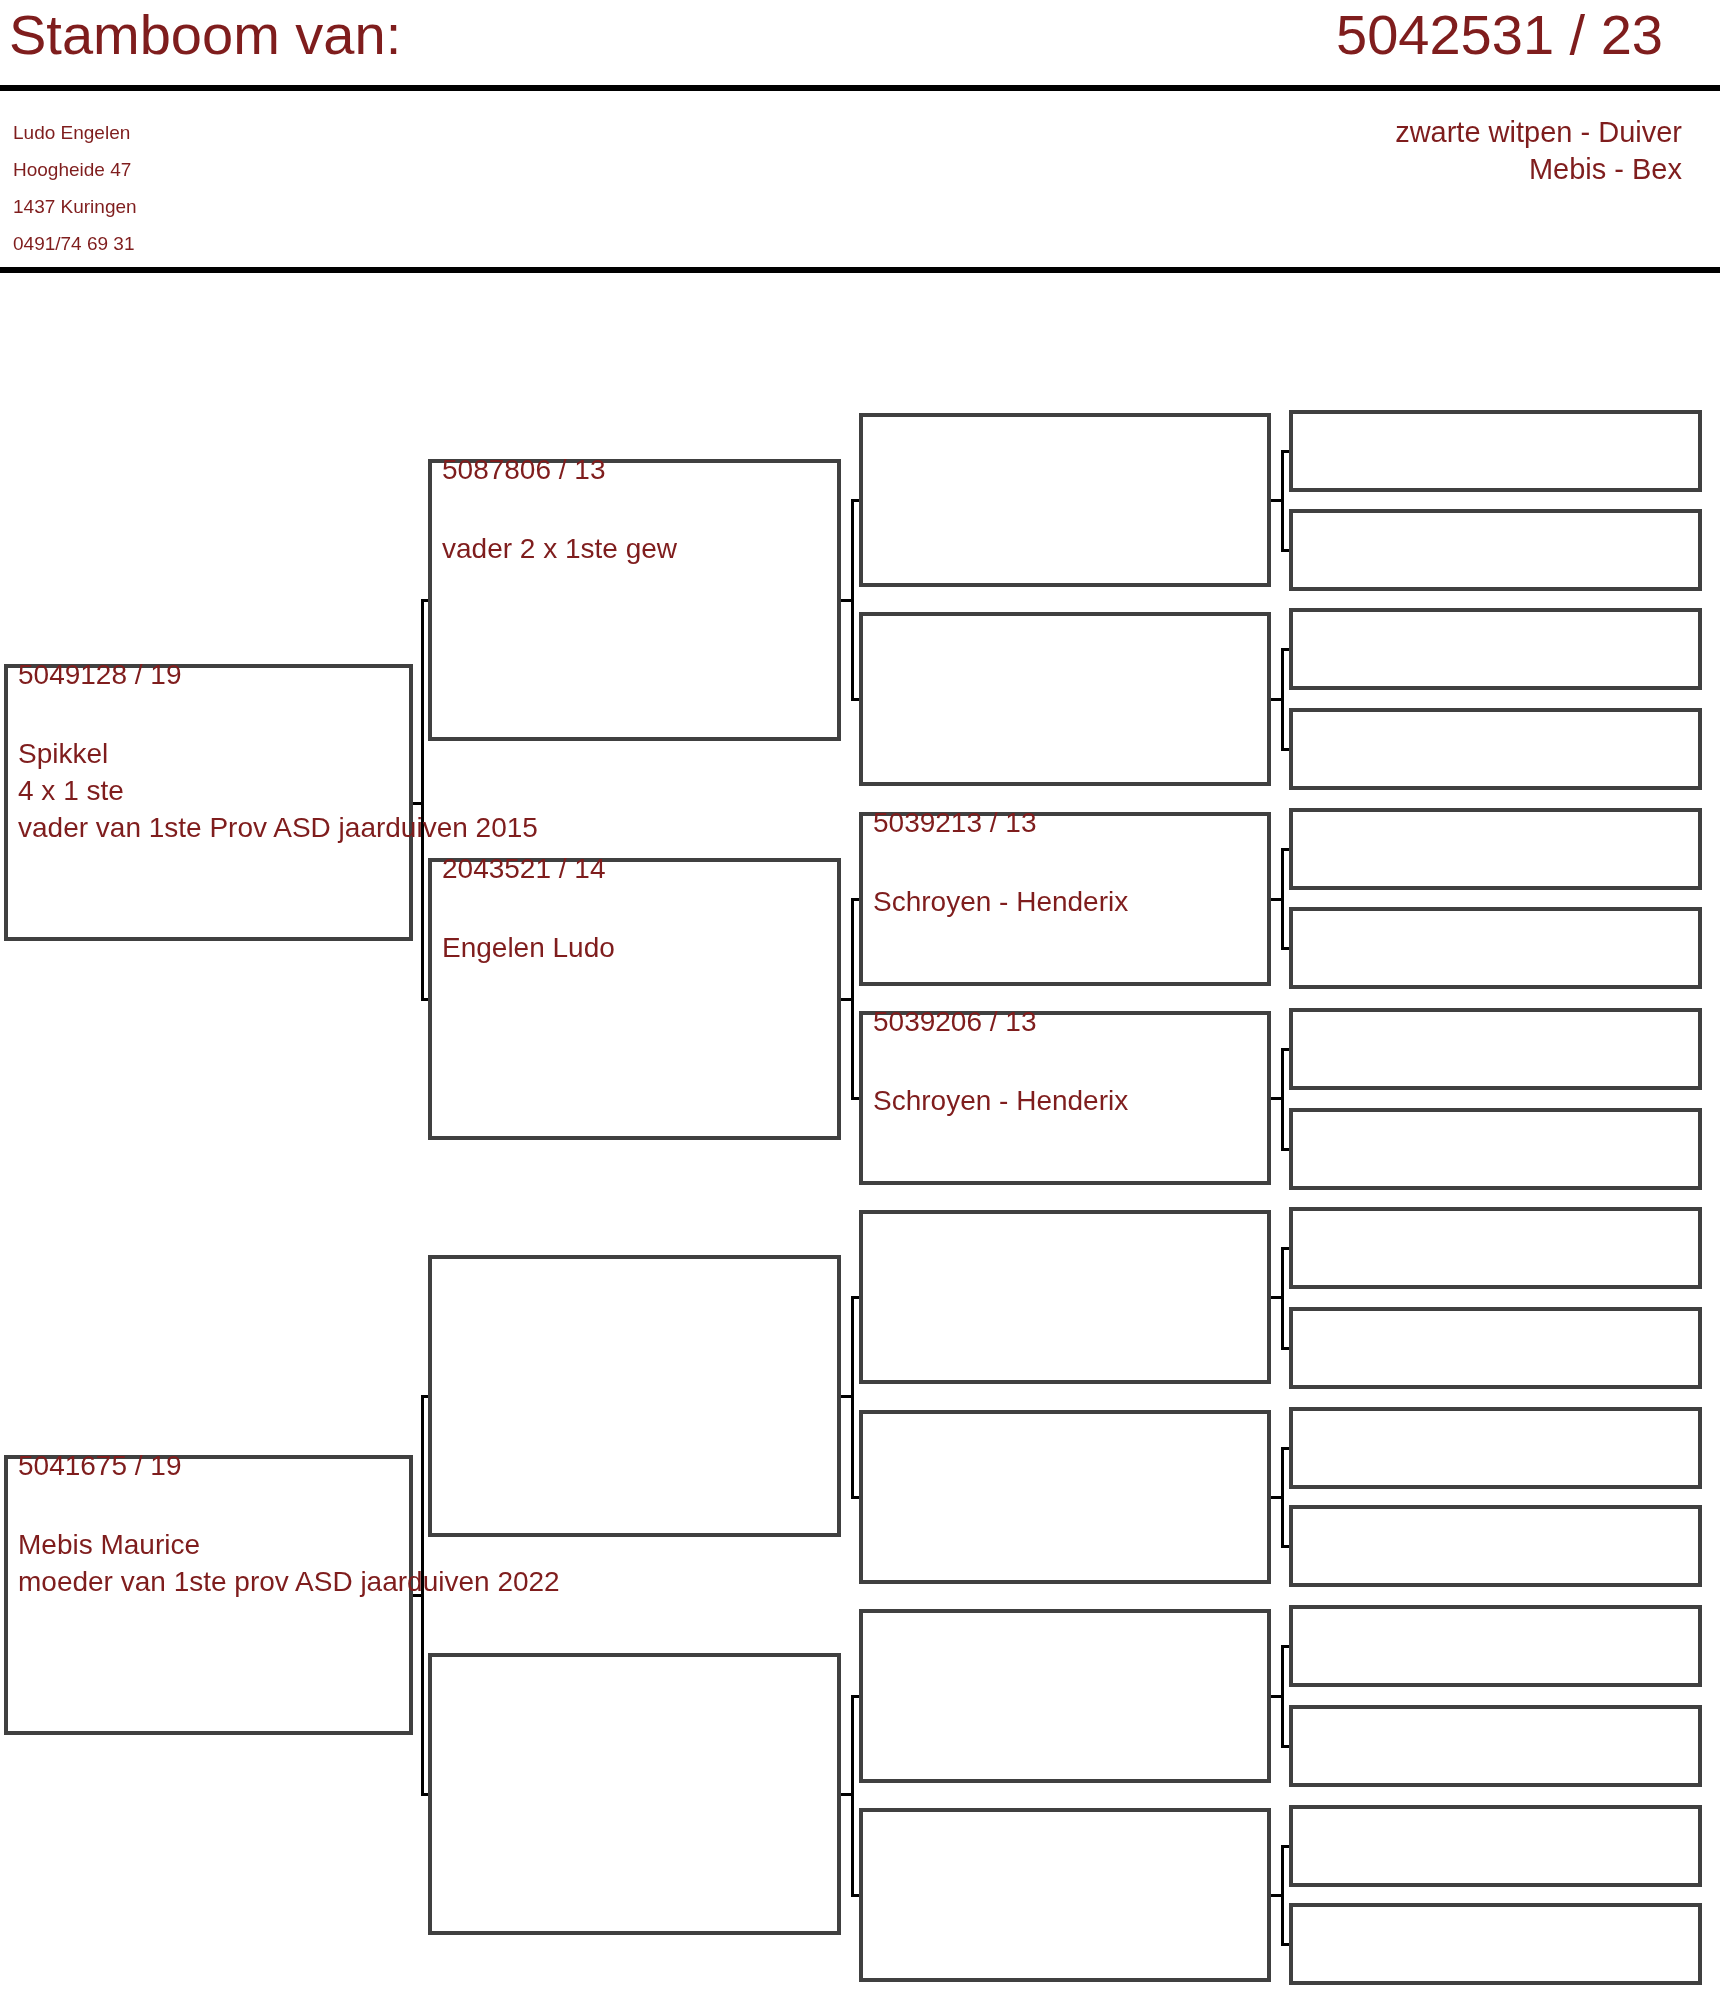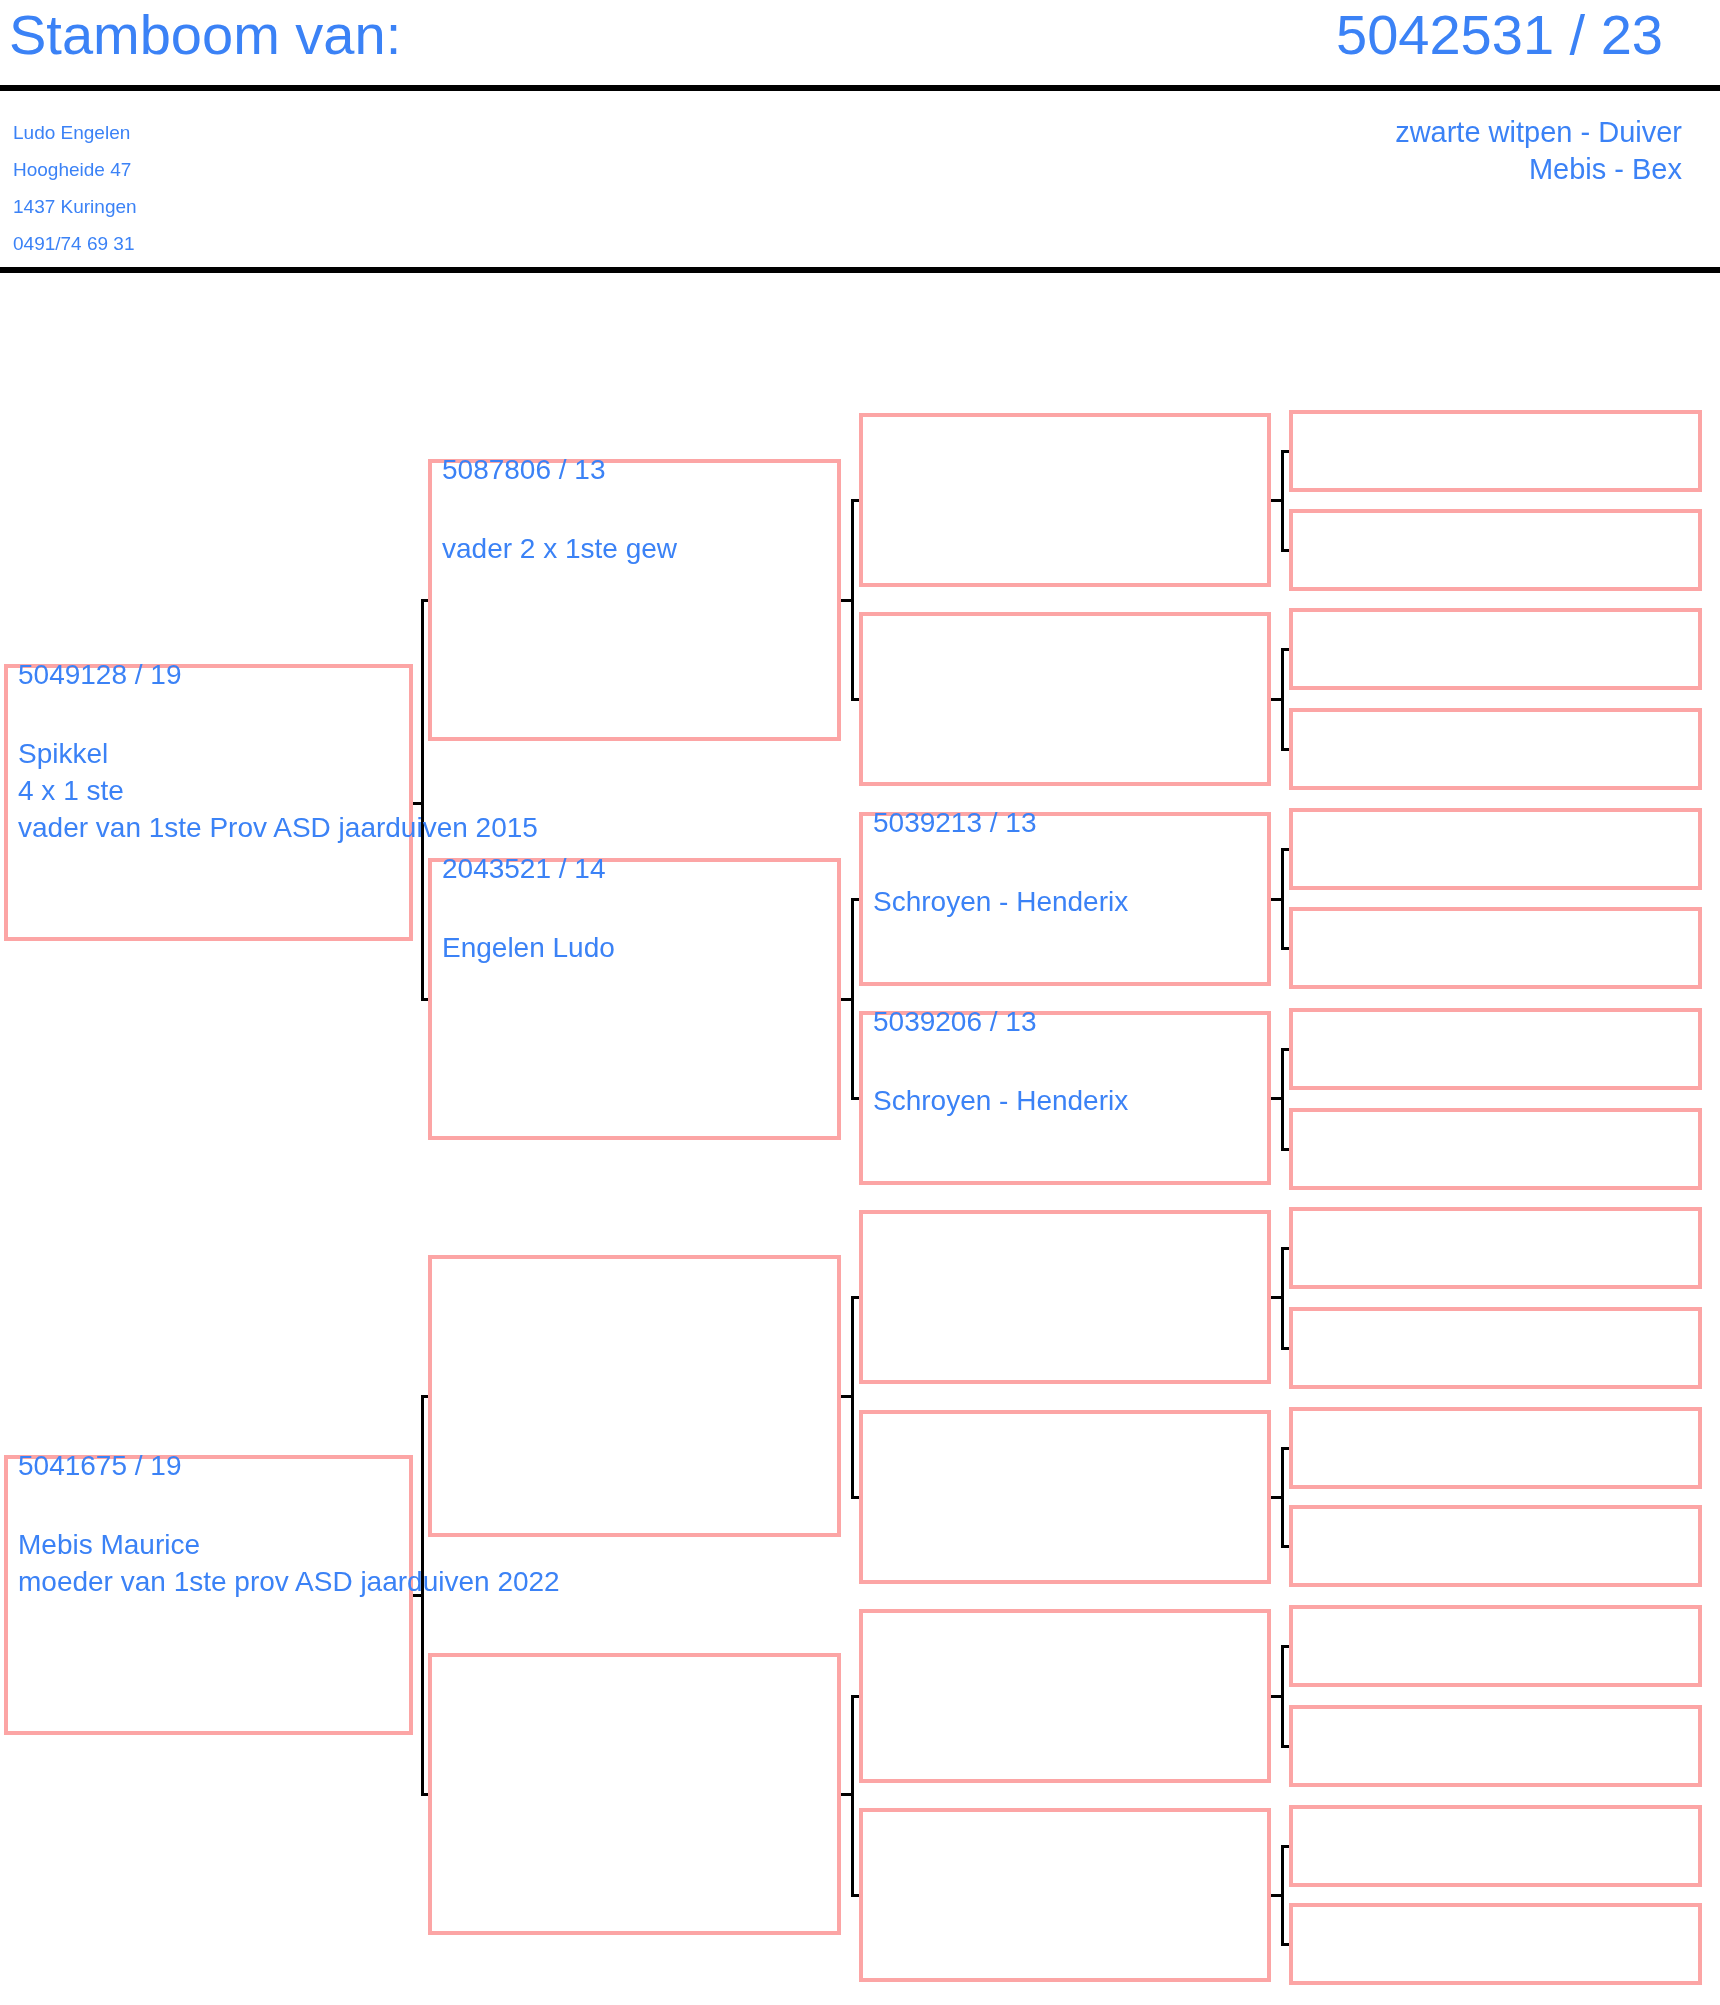--- a/index.html
+++ b/index.html
@@ -1,27 +1,27 @@
 <!DOCTYPE html>
 <html><head>
 <meta charset="utf-8">
 <style>
   html,body{margin:0;padding:0;background:#ffffff;}
   .sheet{
     position:relative;width:1720px;height:2005px;background:#ffffff;
-    font-family:"Liberation Sans",sans-serif;color:#3b82f6;overflow:hidden;border-radius:29px;
+    font-family:"Liberation Sans",sans-serif;color:#7f1d1d;overflow:hidden;border-radius:29px;
   }
   .title{position:absolute;left:9px;top:6px;font-size:56px;line-height:58px;white-space:nowrap;}
   .ring{position:absolute;right:57px;top:6px;font-size:56px;line-height:58px;white-space:nowrap;}
   .rule{position:absolute;left:0;width:1720px;height:6px;background:#000;}
   .rule-top{top:85px;}
   .rule-bottom{top:267px;}
   .owner{position:absolute;left:13px;top:114px;font-size:19px;line-height:37px;white-space:nowrap;}
   .bird{position:absolute;right:38px;top:114px;font-size:29px;line-height:37px;text-align:right;white-space:nowrap;}
-  .pbox{position:absolute;border:4px solid #fca5a5;background:#ffffff;box-sizing:border-box;}
+  .pbox{position:absolute;border:4px solid #404040;background:#ffffff;box-sizing:border-box;}
   .bid{position:absolute;left:10px;top:-10px;font-size:28px;line-height:34px;white-space:nowrap;}
   .desc{position:absolute;left:10px;top:67px;font-size:28px;line-height:37px;white-space:nowrap;}
   .brk{position:absolute;border-left:3px solid #000;border-top:3px solid #000;border-bottom:3px solid #000;box-sizing:border-box;background:transparent;}
   .stub{position:absolute;height:3px;background:#000;}
 </style>
 </head>
 <body>
 
 <div class="sheet">
   <div class="title">Stamboom van:</div>

